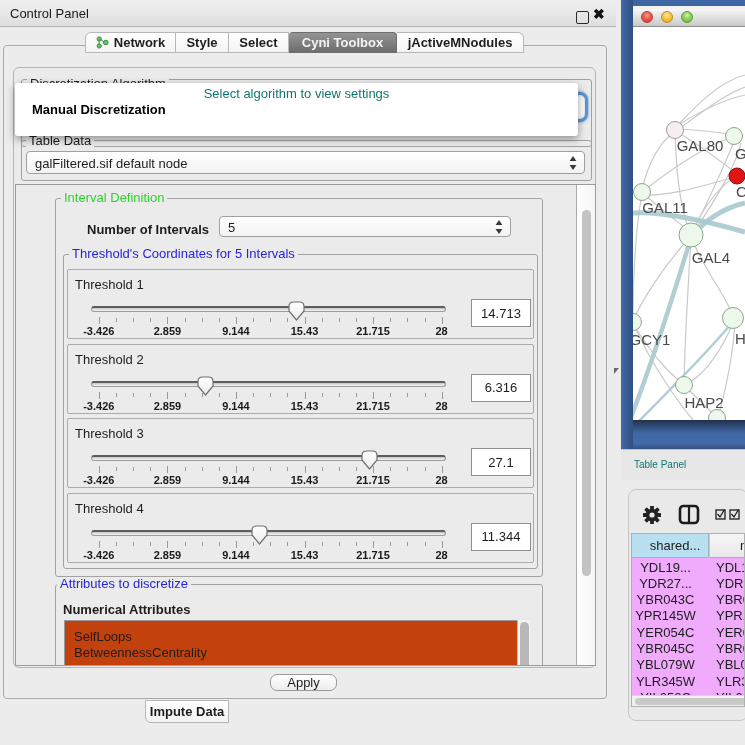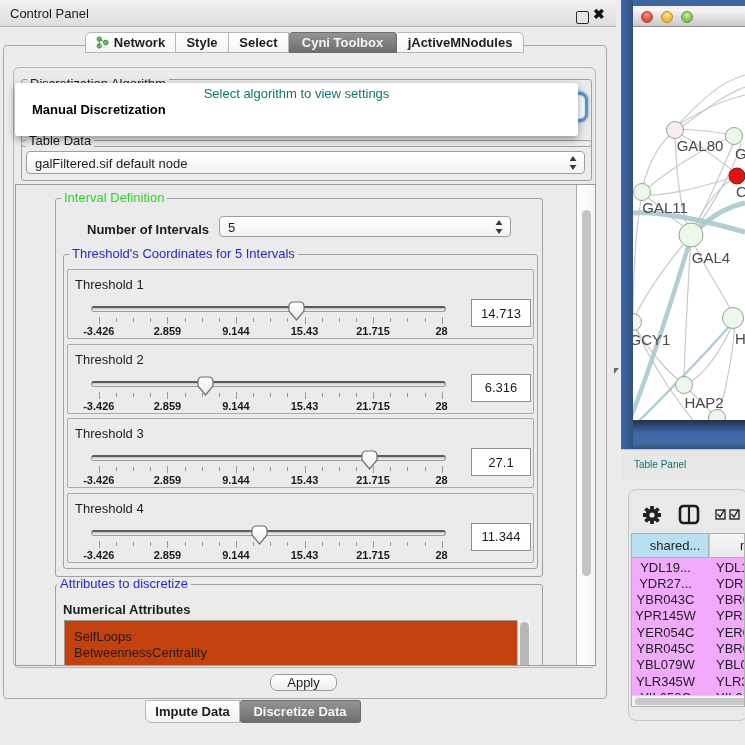--- a/index.html
+++ b/index.html
@@ -310,22 +310,21 @@
   </div>
   <div class="abs" style="left:501px; top:435px; width:13px; height:60px; background:#f4f4f4; border-left:1px solid #bbb;"></div>
   <div class="abs" style="left:503.5px; top:437px; width:9px; height:56px; background:#b8b8b8; border-radius:5px;"></div>
   <div id="vtrack"></div>
   <div id="vthumb"></div>
 </div>
 
 <div class="abs" id="apply">Apply</div>
 
 <div class="abs tabrow" id="bottabs">
-  <div class="btab first" style="width:95px">Impute Data</div>
-  <div class="btab sel" style="width:121px">Discretize Data</div>
+  <div class="btab first" style="width:84px">Impute Data</div>
 </div>
 
 <div class="abs" id="netwin">
   <div class="lborder"></div>
     <div class="tstrip"></div>
     <div class="bband"></div>
   <div id="nettitle">
     <div class="light" style="left:7.5px; background:radial-gradient(circle at 50% 32%, #ff9d8d, #ea5a4b 45%, #d23b2b); border:1px solid #ab4438;"></div>
     <div class="light" style="left:27.5px; background:radial-gradient(circle at 50% 32%, #ffe9ae, #f8c43d 45%, #eba424); border:1px solid #ba8c2c;"></div>
     <div class="light" style="left:47.5px; background:radial-gradient(circle at 50% 32%, #d7f1ae, #8ed05e 45%, #64b33a); border:1px solid #619c39;"></div>

